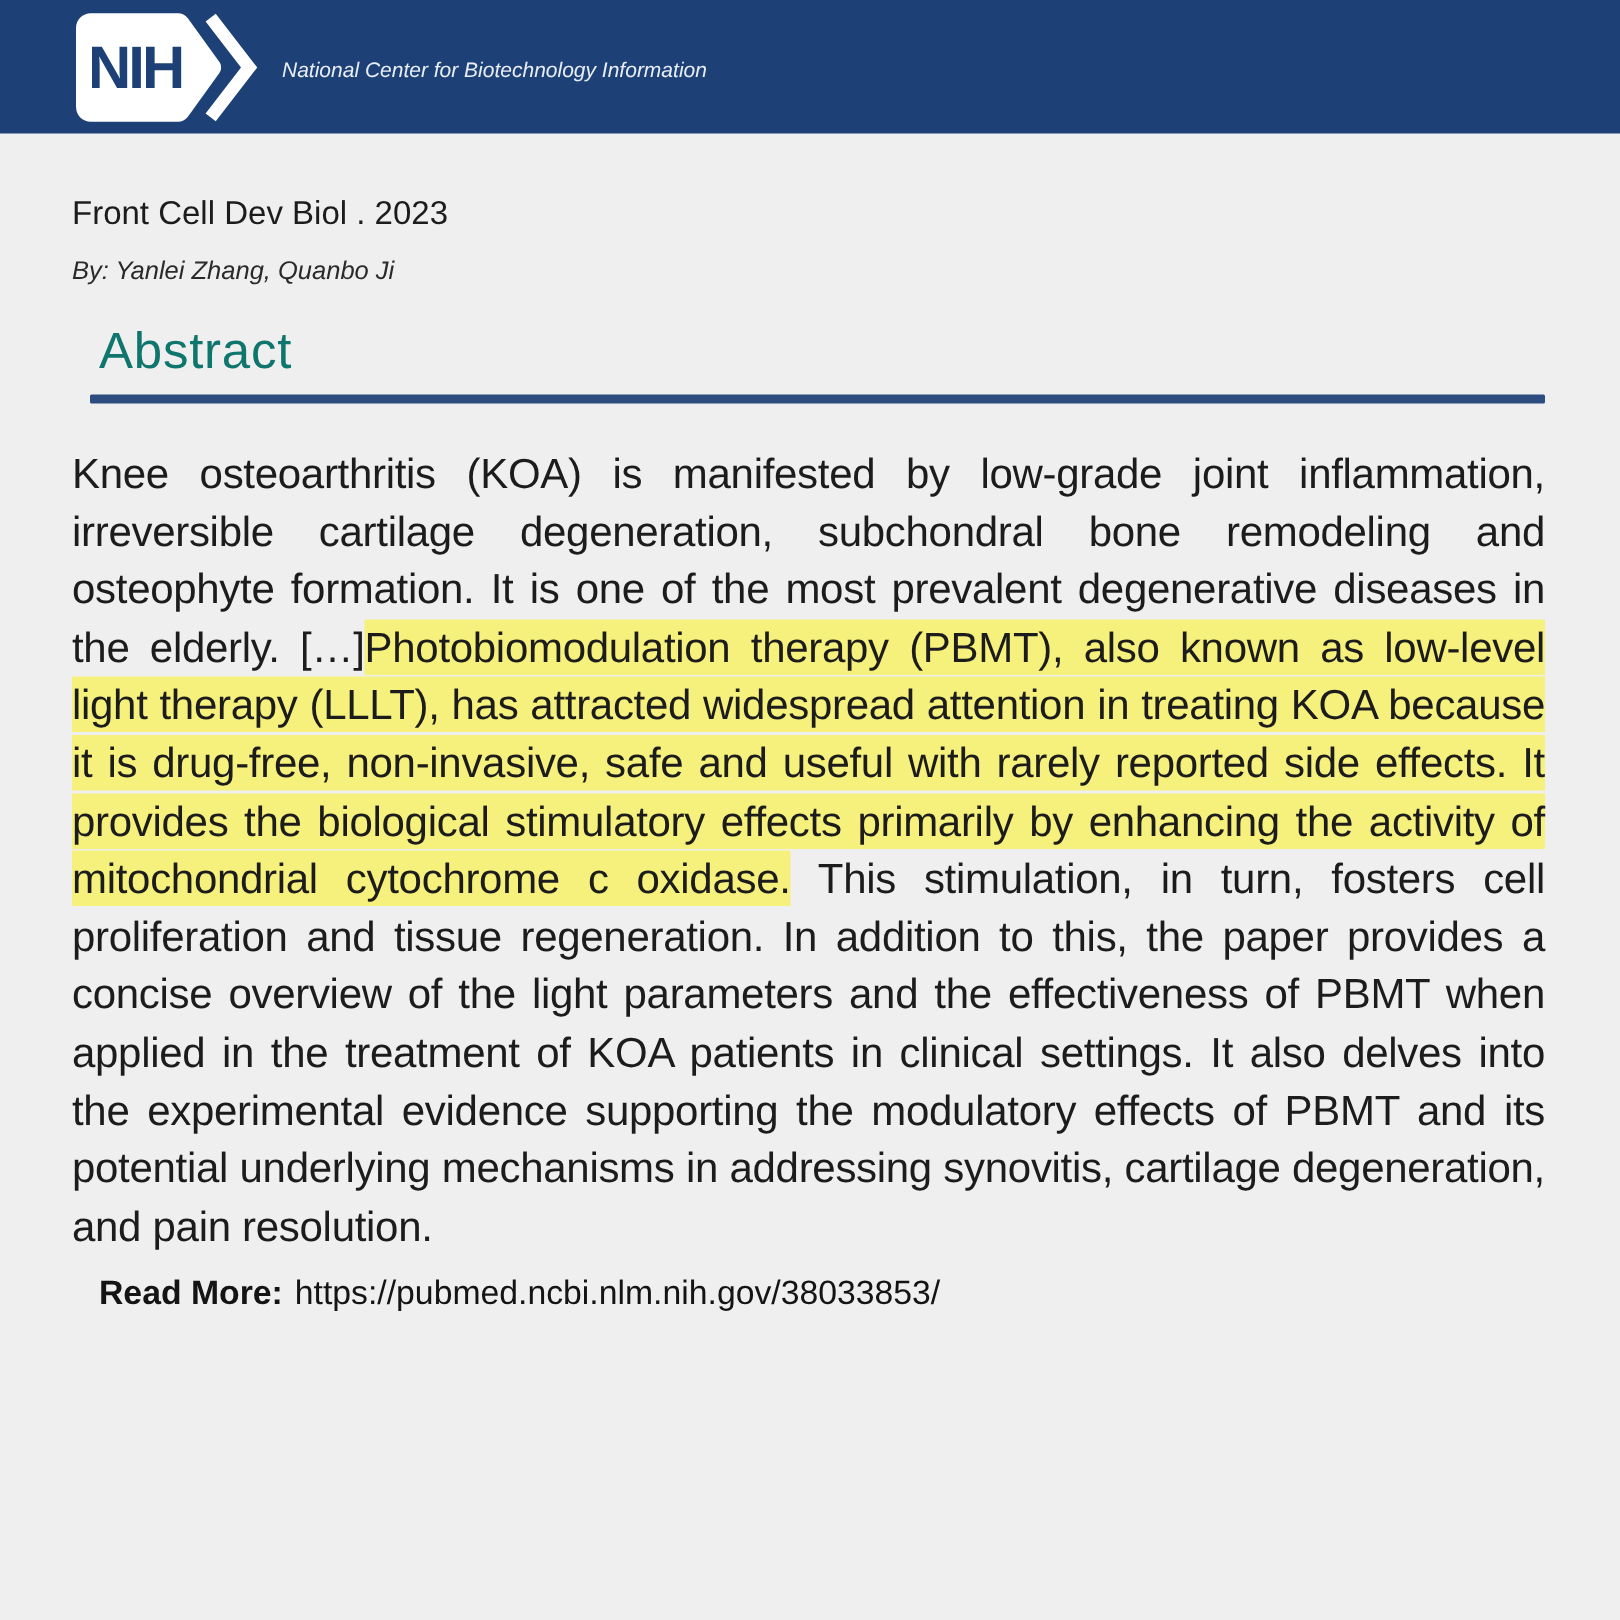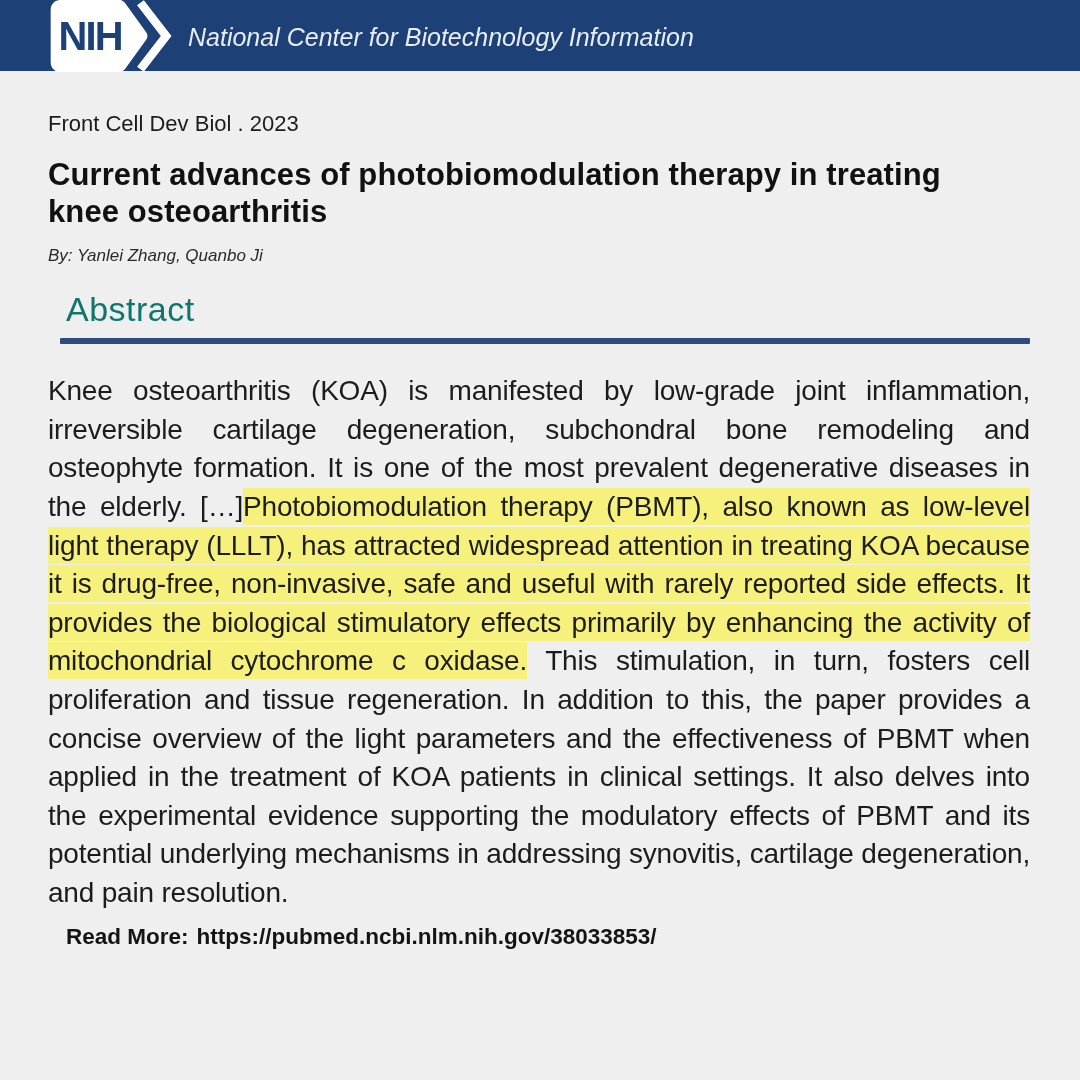--- a/index.html
+++ b/index.html
@@ -6,36 +6,36 @@
   html, body { width: 1080px; height: 1080px; }
   body {
     font-family: "Liberation Sans", sans-serif;
     background: #f0eff0;
     color: #191919;
     overflow: hidden;
   }
 
   
   .nih-header {
-    height: 71px;
+    height: 89px;
     background: #1d4176;
     display: flex;
     align-items: center;
     padding-left: 48px;
   }
   .nih-logo { height: 76px; width: 126px; flex: 0 0 auto; }
   .header-text { margin-left: 14px; color: #ffffff; }
   .org-name {
     font-size: 30px;
     font-weight: bold;
     letter-spacing: 0.2px;
     line-height: 1.1;
   }
   .org-subtitle {
-    font-size: 25px;
+    font-size: 14px;
     font-style: italic;
     margin-top: 3px;
     color: #e9eef6;
   }
 
   
   .content { padding: 0 50px 0 48px; margin-top: 40px; }
 
   .journal-line {
     margin-top: 26px;
@@ -92,40 +92,39 @@
     padding: 3px 0;
   }
 
   .read-more {
     margin-top: 12px;
     padding-left: 18px;
     font-size: 22.5px;
     color: #141414;
   }
   .read-more .label { font-weight: bold; margin-right: 8px; text-align: center; }
-  .read-more .url { font-weight: bold; }
+  .read-more .url { font-weight: normal; }
 </style>
 </head>
 <body>
 
 <header class="nih-header">
   <svg class="nih-logo" viewBox="0 0 132 80" xmlns="http://www.w3.org/2000/svg" aria-hidden="true">
     <path d="M13 2 H74 C77 2 79 3 81 5.5 L103 36 C104.8 38.4 104.8 41.6 103 44 L81 74.5 C79 77 77 78 74 78 H13 C7 78 2.5 73.5 2.5 67.5 V12.5 C2.5 6.5 7 2 13 2 Z" fill="#ffffff"></path>
     <text x="44" y="54.5" text-anchor="middle" font-family="Liberation Sans, sans-serif" font-size="42" font-weight="bold" letter-spacing="-2" fill="#1d4176">NIH</text>
     <path d="M97 5 L124 40 L97 75" fill="none" stroke="#ffffff" stroke-width="9"></path>
   </svg>
   <div class="header-text">
     <div class="org-subtitle">National Center for Biotechnology Information</div>
   </div>
 </header>
 
 <main class="content">
   <div class="journal-line">Front Cell Dev Biol . 2023</div>
 
-  <h1 class="article-title">Current advances of photobiomodulation therapy in treating knee osteoarthritis</h1>
 
   <div class="byline">By: Yanlei Zhang, Quanbo Ji</div>
 
   <h2 class="abstract-heading">Abstract</h2>
   <hr class="abstract-rule">
 
   <p class="abstract-text"><span>Knee osteoarthritis (KOA) is manifested by low-grade joint inflammation, irreversible cartilage degeneration, subchondral bone remodeling and osteophyte formation. It is one of the most prevalent degenerative diseases in the elderly. […]</span><mark>Photobiomodulation therapy (PBMT), also known as low-level light therapy (LLLT), has attracted widespread attention in treating KOA because it is drug-free, non-invasive, safe and useful with rarely reported side effects. It provides the biological stimulatory effects primarily by enhancing the activity of mitochondrial cytochrome c oxidase.</mark><span> This stimulation, in turn, fosters cell proliferation and tissue regeneration. In addition to this, the paper provides a concise overview of the light parameters and the effectiveness of PBMT when applied in the treatment of KOA patients in clinical settings. It also delves into the experimental evidence supporting the modulatory effects of PBMT and its potential underlying mechanisms in addressing synovitis, cartilage degeneration, and pain resolution.</span></p>
 
   <div class="read-more">
     <span class="label">Read More:</span><span class="url">https://pubmed.ncbi.nlm.nih.gov/38033853/</span>

